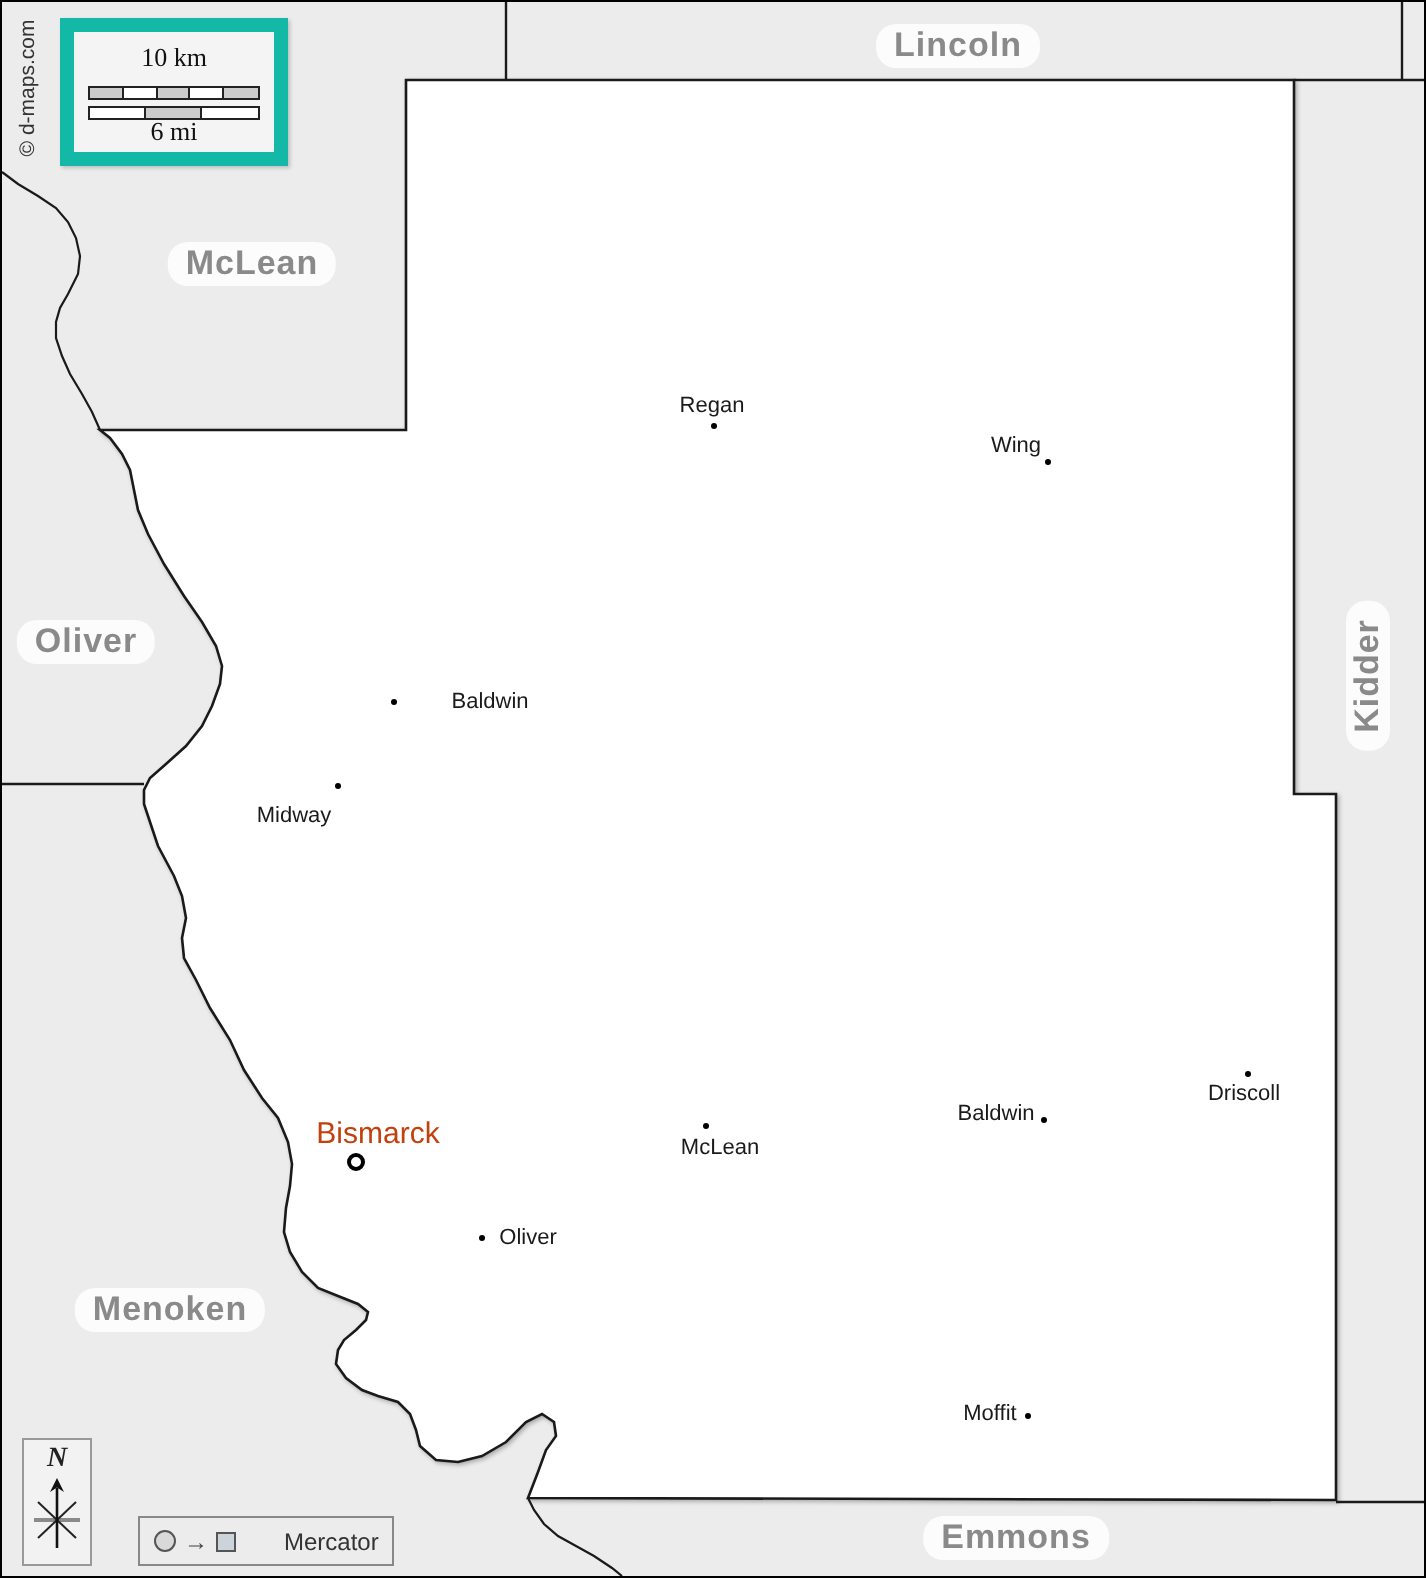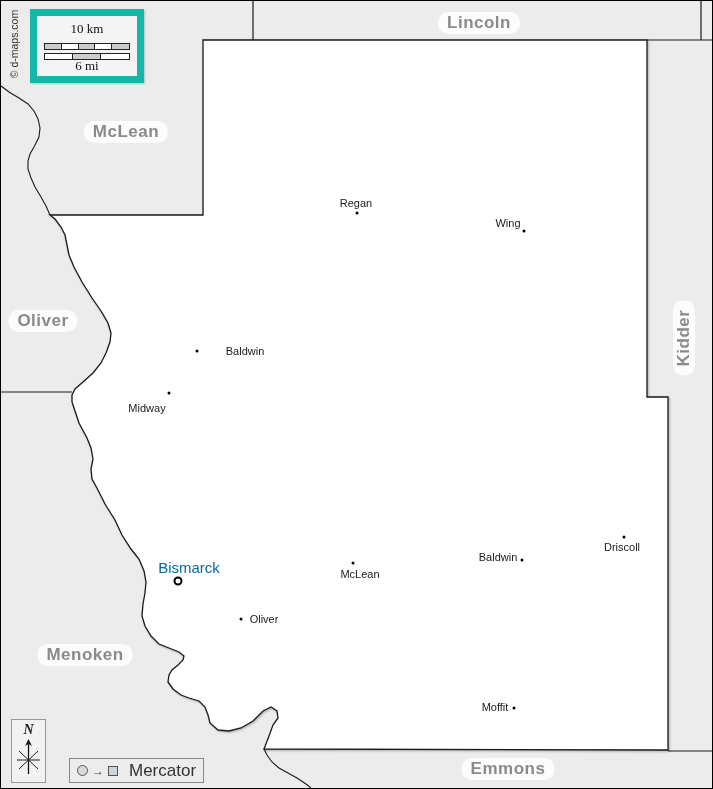--- a/index.html
+++ b/index.html
@@ -19,21 +19,21 @@
     background:rgba(255,255,255,0.82);padding:1px 9px;border-radius:10px;
     white-space:nowrap;
   }
   .county-label.rot{transform:translate(-50%,-50%) rotate(-90deg);}
   .town-label{
     position:absolute;transform:translate(-50%,-50%);
     font-size:11px;color:#1a1a1a;white-space:nowrap;
   }
   .city-label{
     position:absolute;transform:translate(-50%,-50%);
-    font-size:15px;color:#0369a1;white-space:nowrap;
+    font-size:15px;color:#c2410c;white-space:nowrap;
   }
   .dot{
     position:absolute;width:3px;height:3px;background:#000;border-radius:50%;
     transform:translate(-50%,-50%);
   }
   .seat-ring{
     position:absolute;width:5px;height:5px;background:#fff;
     border:2.5px solid #000;border-radius:50%;transform:translate(-50%,-50%);
   }
   
@@ -66,21 +66,21 @@
   
   #projbox{
     position:absolute;left:68px;top:757px;height:23px;padding:0 7px;
     border:1px solid #888;background:#ececec;display:flex;align-items:center;gap:4px;
   }
   .proj-circle{width:11px;height:11px;border-radius:50%;
     background:#d9d9d9;border:1px solid #555;box-sizing:border-box;}
   .proj-arrow{font-size:12px;color:#444;line-height:1;}
   .proj-square{width:10px;height:10px;background:#ccd3da;border:1px solid #555;
     box-sizing:border-box;}
-  #proj-label{font-size:17px;color:#333;margin-left:7px;}
+  #proj-label{font-size:12px;color:#333;margin-left:20px;}
 </style>
 </head>
 <body>
 
 <div id="canvas">
 
   <svg id="mapsvg" width="711" height="787" viewBox="0 0 711 787">
 
     <path class="county-shape" d="
       M202,39 L646,39 L646,396 L667,396 L667,749 L263,748

